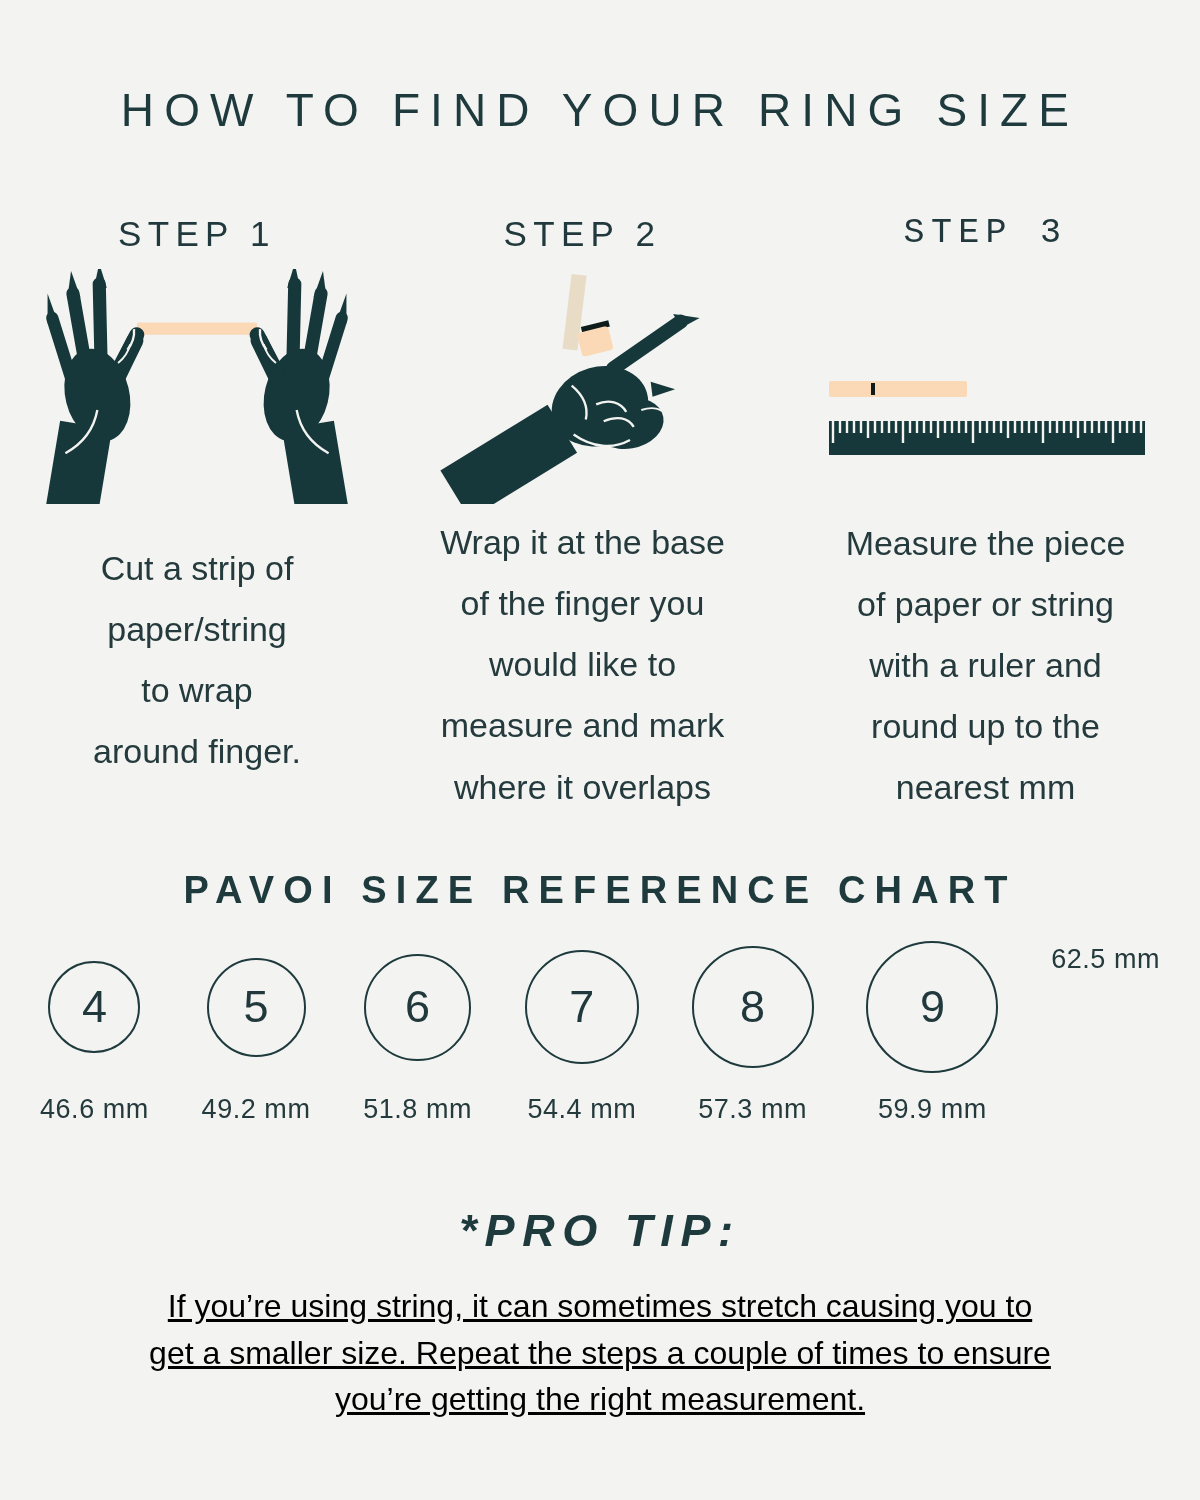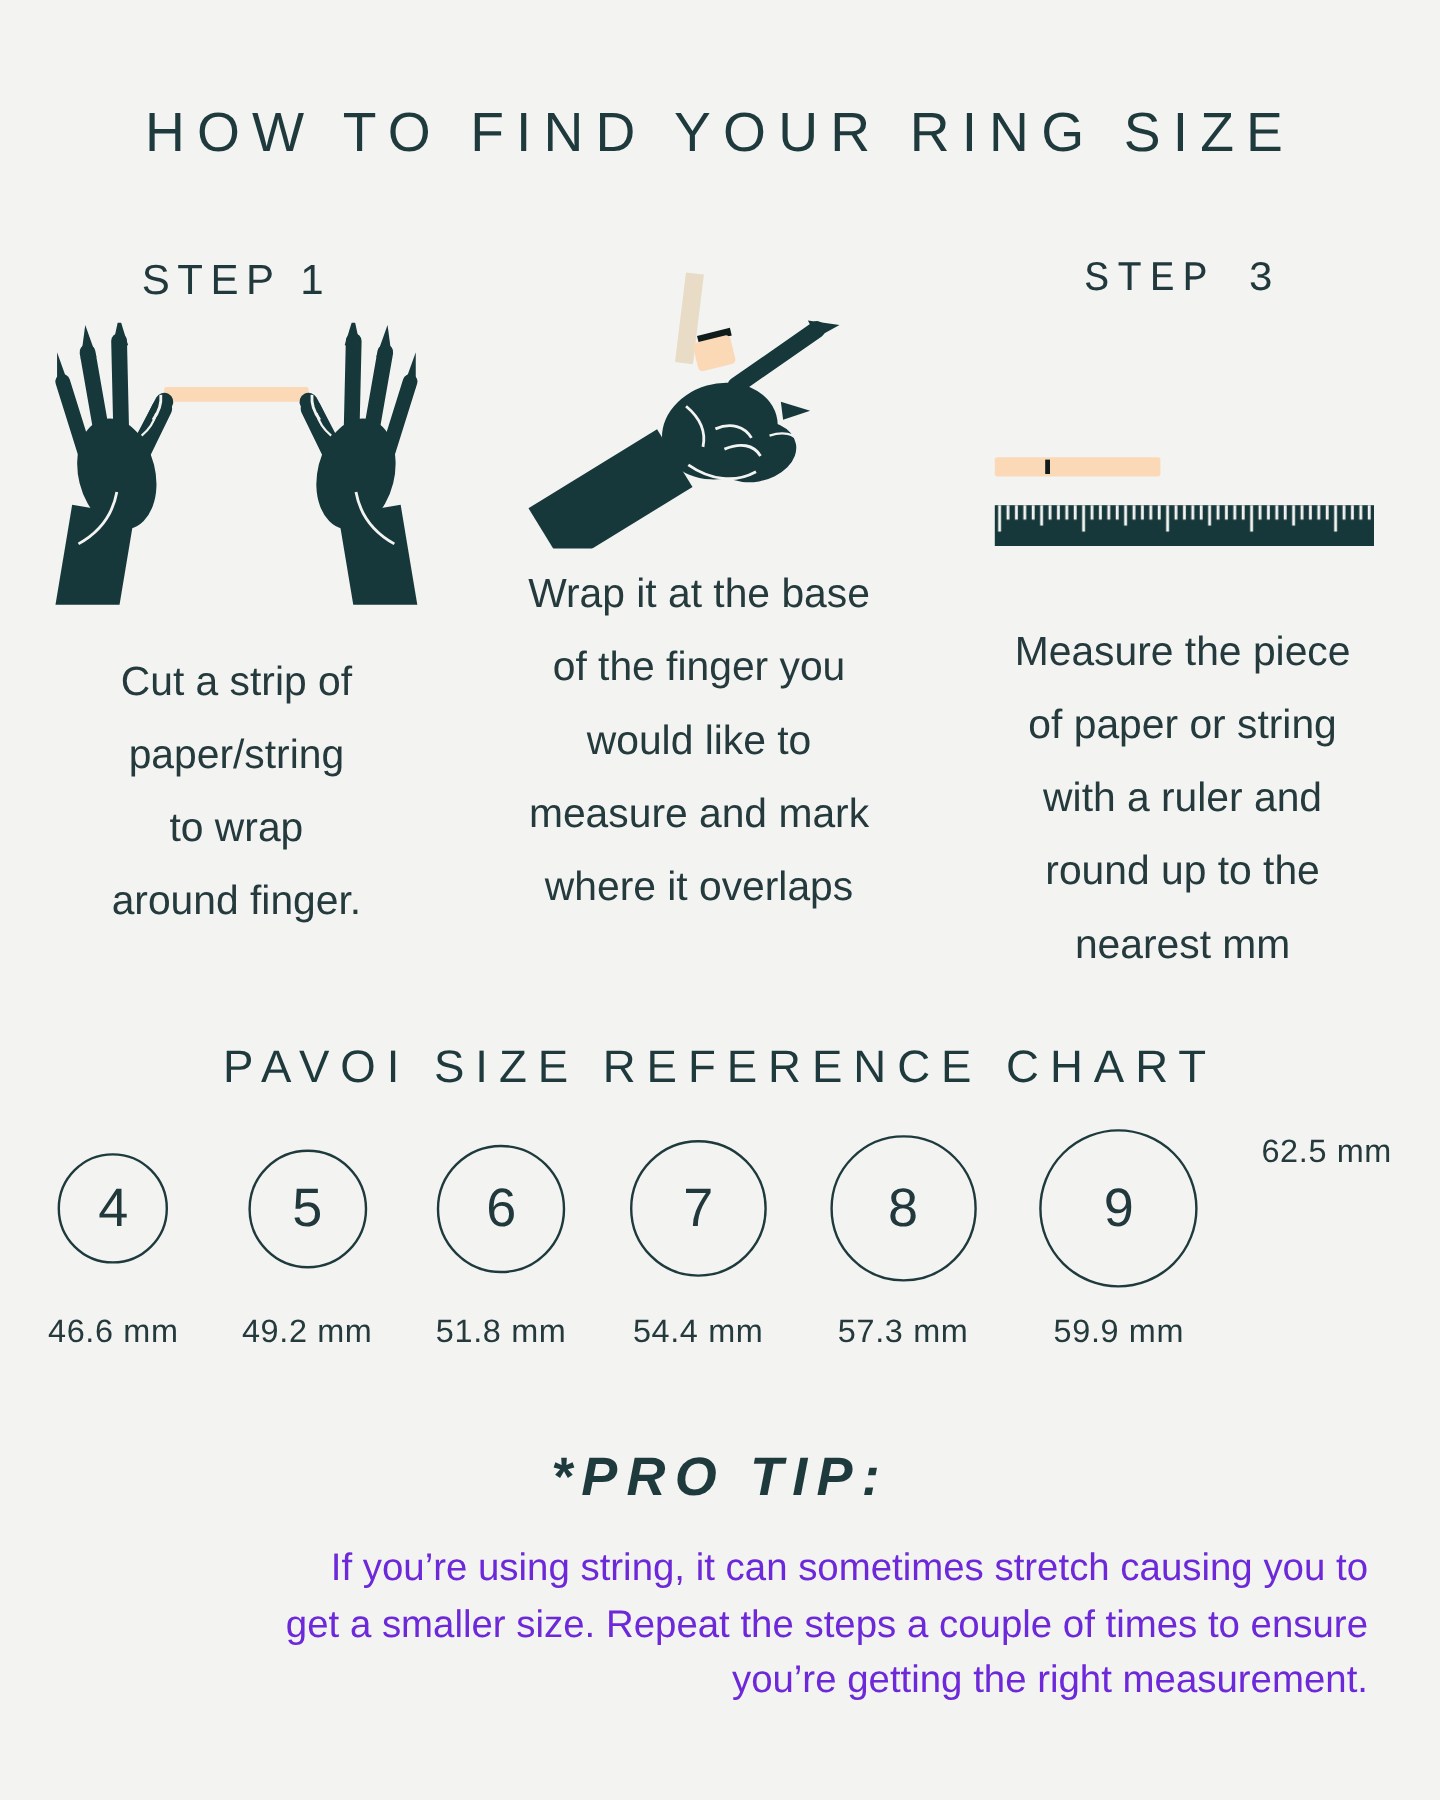--- a/index.html
+++ b/index.html
@@ -32,21 +32,21 @@
     align-items:center;justify-content:center;width:100%;
   }
   .step-3 .illus-box{align-items:flex-end;}
   .step-desc{
     margin-top:8px;font-size:34px;line-height:1.8;text-align:center;
     white-space:pre-line;color:#243a3c;
   }
   .step-1 .step-desc{margin-top:34px;}
   .pavoi-heading{
     margin-top:50px;text-align:center;
-    font-size:38px;font-weight:400;letter-spacing:0.24em;
+    font-size:38px;font-weight:700;letter-spacing:0.24em;
     color:#1e3a3d;line-height:1.2;
   }
   .sizes-row{
     margin-top:18px;display:flex;justify-content:space-between;
     align-items:flex-start;padding:0 40px;
   }
   .size-item{display:flex;flex-direction:column;align-items:center;}
   .circle-box{height:150px;display:flex;align-items:center;justify-content:center;}
   .ring-circle{
     border:2px solid #1e3a3d;border-radius:50%;
@@ -60,22 +60,22 @@
   .c8{width:118px;height:118px;}
   .c9{width:128px;height:128px;}
   .c10{width:140px;height:140px;}
   .mm-label{margin-top:12px;font-size:27px;font-weight:500;color:#243a3c;letter-spacing:0.02em;}
   .protip-heading{
     margin-top:78px;text-align:center;
     font-size:45px;font-weight:700;font-style:italic;
     letter-spacing:0.17em;color:#1e3a3d;line-height:1.25;
   }
   .protip-body{
-    margin:24px auto 0;width:1080px;text-align:right;
-    font-size:32px;line-height:1.45;white-space:pre-line;color:#6d28d9;
+    margin:24px auto 0;width:1080px;text-align:center;
+    font-size:32px;line-height:1.45;white-space:pre-line;color:#000000;text-decoration:underline;
   }
 </style>
 </head>
 <body>
 
 <div class="page">
 
   <div class="title">HOW TO FIND YOUR RING SIZE</div>
 
   <div class="steps-row">
@@ -106,20 +106,21 @@
           <use href="#hand-left" transform="translate(340 0) scale(-1 1)"></use>
         </svg>
       </div>
       <div class="step-desc">Cut a strip of
 paper/string
 to wrap
 around finger.</div>
     </div>
 
     <div class="step step-2">
+      <div class="step-label">STEP 2</div>
       <div class="illus-box">
         <svg width="320" height="235" viewBox="0 0 320 250">
           <rect x="143" y="6" width="16" height="80" fill="#e8dcc6" transform="rotate(7 151 46)"></rect>
           <line x1="24" y1="240" x2="138" y2="170" stroke="#16383a" stroke-width="60"></line>
           <ellipse cx="178" cy="146" rx="52" ry="42" transform="rotate(-16 178 146)" fill="#16383a"></ellipse>
           <ellipse cx="208" cy="164" rx="38" ry="27" transform="rotate(-10 208 164)" fill="#16383a"></ellipse>
           <line x1="192" y1="106" x2="264" y2="56" stroke="#16383a" stroke-width="15" stroke-linecap="round"></line>
           <polygon points="256,48 264,63 284,52" fill="#16383a"></polygon>
           <polygon points="232,120 234,136 258,128" fill="#16383a"></polygon>
           <path d="M148 124 C160 134 166 146 163 160" stroke="#f3f3f1" stroke-width="2.5" fill="none"></path>

